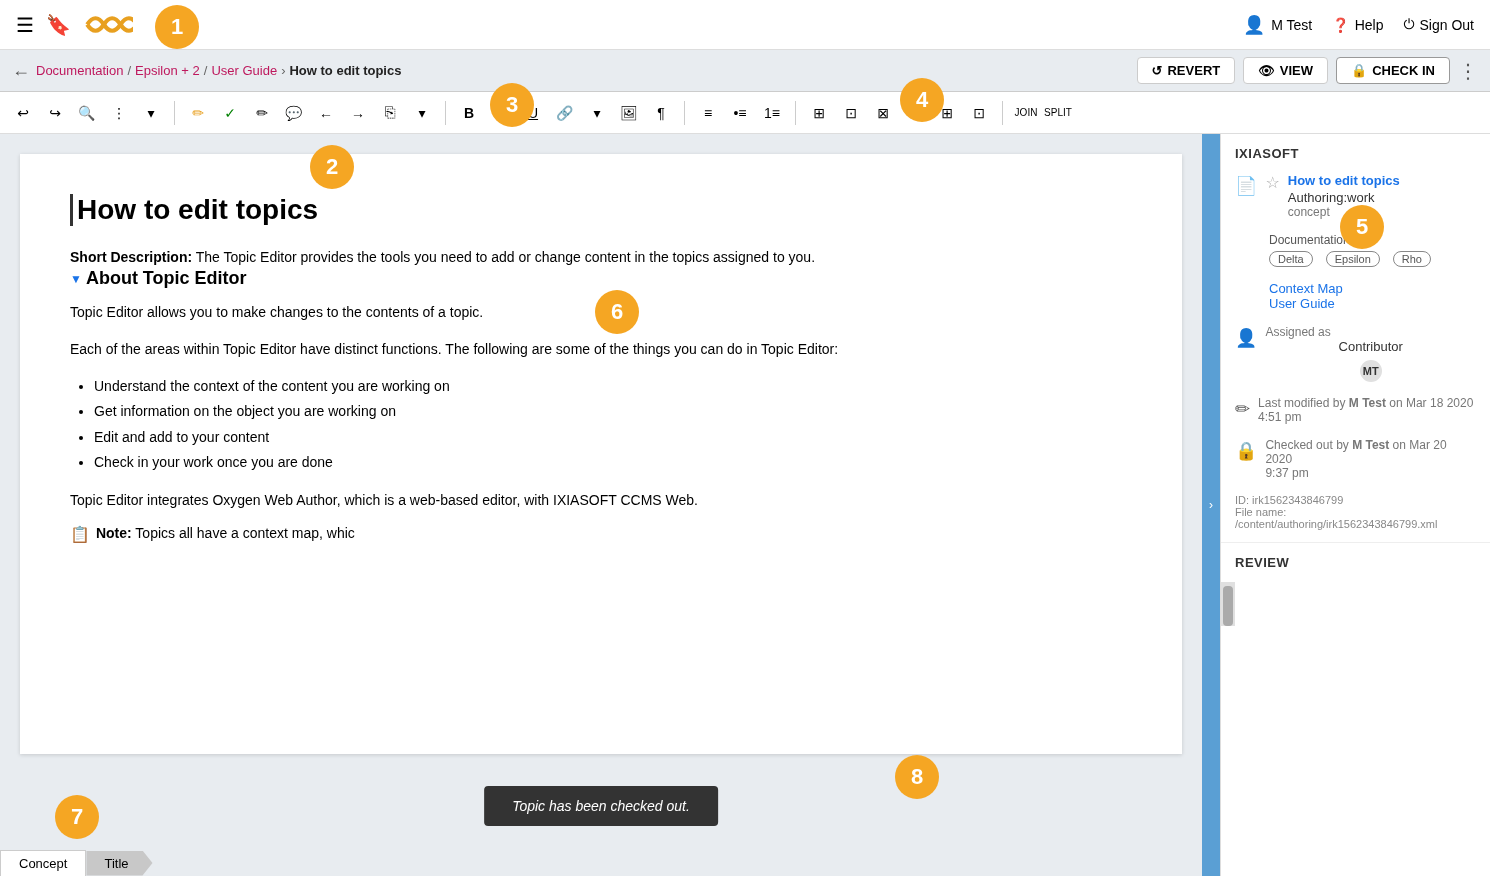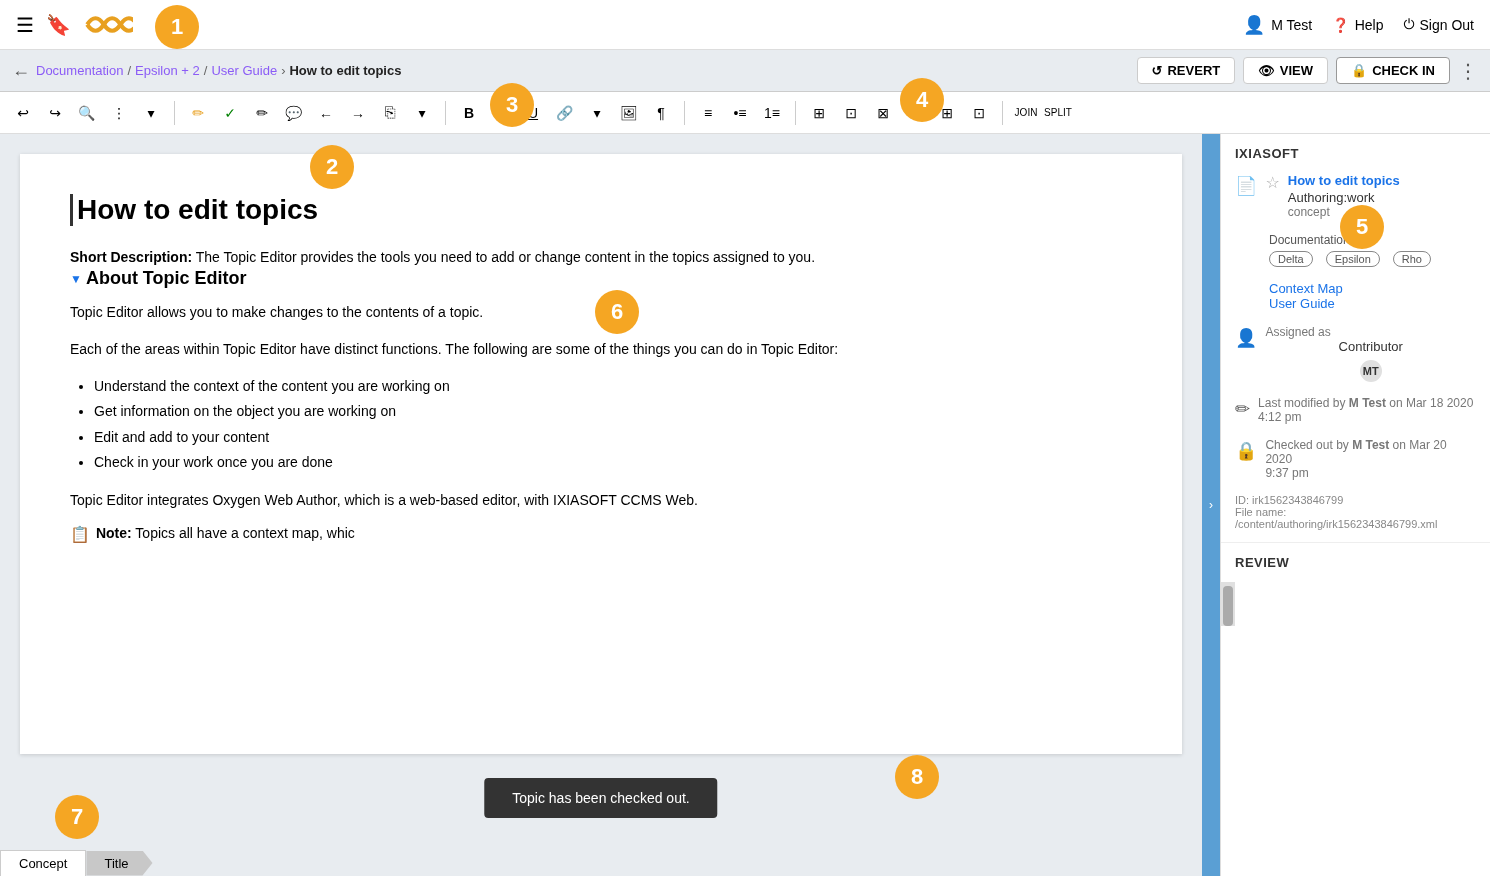--- a/index.html
+++ b/index.html
@@ -28,21 +28,21 @@
       display: flex;
       align-items: center;
       background: #e8ecf0;
       height: 42px;
       padding: 0 12px;
       border-bottom: 1px solid #ccc;
       gap: 6px;
     }
     .breadcrumb-back { font-size: 18px; cursor: pointer; color: #555; }
     .breadcrumb-path { display: flex; align-items: center; gap: 4px; font-size: 13px; color: #555; }
-    .breadcrumb-link { color: #8b5cf6; cursor: pointer; }
+    .breadcrumb-link { color: #be185d; cursor: pointer; }
     .breadcrumb-separator { color: #666; }
     .breadcrumb-current { font-weight: bold; color: #222; }
     .breadcrumb-actions { margin-left: auto; display: flex; align-items: center; gap: 8px; }
     .btn-revert, .btn-view, .btn-checkin {
       display: flex; align-items: center; gap: 5px;
       border: 1px solid #ccc; background: #fff;
       padding: 5px 14px; border-radius: 4px;
       cursor: pointer; font-size: 13px; font-weight: bold;
     }
     .btn-checkin { border-color: #999; }
@@ -168,29 +168,30 @@
     }
     .bottom-tab.arrow-tab {
       background: #c8c8c8;
       clip-path: polygon(0 0, calc(100% - 10px) 0, 100% 50%, calc(100% - 10px) 100%, 0 100%);
       padding-right: 24px;
     }
 
     
     .toast {
       position: absolute;
-      bottom: 58px;
+      bottom: 50px;
       left: 50%;
       transform: translateX(-50%);
       background: #333;
       color: #fff;
       padding: 12px 28px;
       border-radius: 4px;
       font-size: 14px;
       white-space: nowrap;
+      font-style: italic;
     }
 
     
     .badge-circle {
       position: absolute;
       width: 44px; height: 44px;
       background: #f5a623;
       border-radius: 50%;
       display: flex; align-items: center; justify-content: center;
       font-size: 22px; font-weight: bold; color: #fff;
@@ -419,21 +420,21 @@
               <span class="detail-value">Contributor</span>
               <span class="contributor-badge">MT</span>
             </div>
           </div>
         </div>
 
         <div class="detail-row">
           <span class="detail-icon">✏</span>
           <div class="detail-content">
             <div class="detail-meta">Last modified by <strong>M Test</strong> on Mar 18 2020</div>
-            <div class="detail-meta">4:12 pm</div>
+            <div class="detail-meta">4:51 pm</div>
           </div>
         </div>
 
         <div class="detail-row">
           <span class="detail-icon">🔒</span>
           <div class="detail-content">
             <div class="detail-meta">Checked out by <strong>M Test</strong> on Mar 20 2020</div>
             <div class="detail-meta">9:37 pm</div>
           </div>
         </div>

